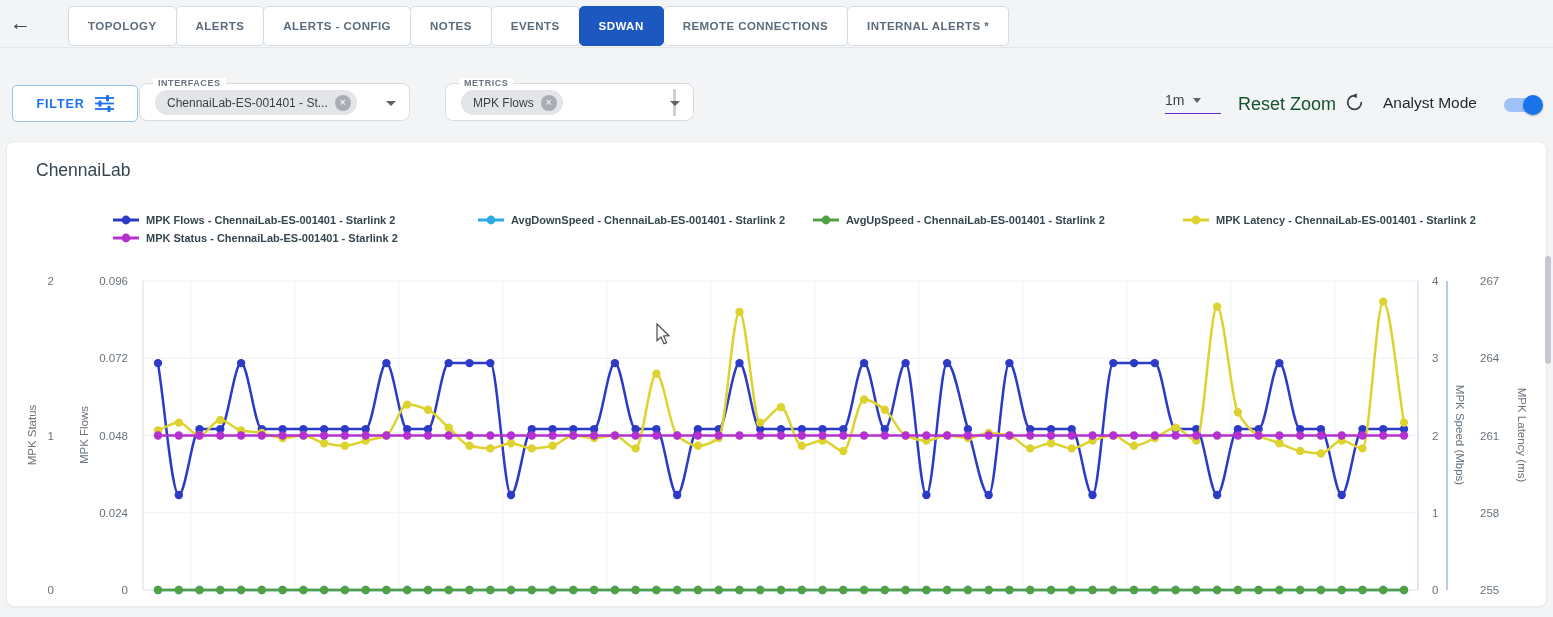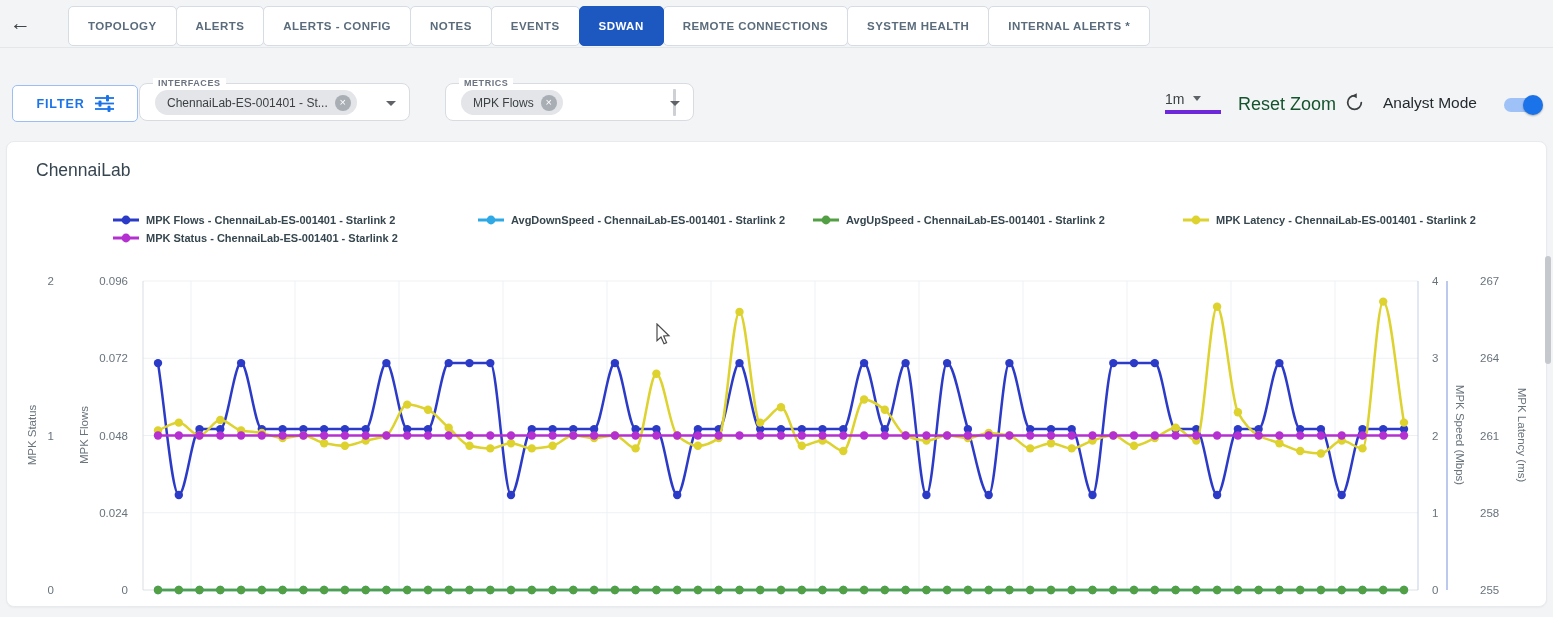--- a/index.html
+++ b/index.html
@@ -27,21 +27,21 @@
       font-weight:700;letter-spacing:.55px;color:#6b7280}
   .chip{position:absolute;left:15px;top:6px;height:25px;background:#e3e5e8;border-radius:13px;
       display:flex;align-items:center;gap:7px;padding:0 6px 0 12px;font-size:12px;color:#3c4043;cursor:pointer}
   .chip-x{width:16px;height:16px;border-radius:50%;background:#a9aeb5;color:#fff;font-size:11px;
       line-height:15px;text-align:center;cursor:pointer;flex:0 0 auto}
   .dd-arrow{position:absolute;right:13px;top:17px;width:0;height:0;border-left:5px solid transparent;
       border-right:5px solid transparent;border-top:5.5px solid #5f6368;cursor:pointer}
   .text-caret{position:absolute;left:227px;top:5px;width:3px;height:27px;background:#cdd1d5;border-radius:1px}
 
   
-  .time-select{position:absolute;left:1165px;top:87px;width:56px;height:27px;border-bottom:4px solid #6d28d9;
+  .time-select{position:absolute;left:1165px;top:87px;width:56px;height:27px;border-bottom:1px solid #6d28d9;
       display:flex;align-items:center;gap:9px;cursor:pointer;font-size:14px;color:#3c4043}
   .time-caret{width:0;height:0;border-left:4.5px solid transparent;border-right:4.5px solid transparent;
       border-top:5px solid #5f6368}
   .reset-zoom-label{position:absolute;left:1238px;top:94px;font-size:18px;color:#14532d;cursor:pointer}
   .reset-icon{position:absolute;left:1344px;top:92px;cursor:pointer}
   .analyst-label{position:absolute;left:1383px;top:94px;font-size:15.5px;color:#24292e}
   .toggle{position:absolute;left:1504px;top:98px;width:37px;height:14px;border-radius:7px;background:#9ec1f7;cursor:pointer}
   .toggle-knob{position:absolute;right:-2px;top:-3px;width:20px;height:20px;border-radius:50%;
       background:#1a73e8;box-shadow:0 1px 2px rgba(0,0,0,.3)}
 
@@ -64,21 +64,20 @@
 
 <div class="back-arrow">←</div>
 <div class="tab-bar">
     <div class="tab">TOPOLOGY</div>
     <div class="tab">ALERTS</div>
     <div class="tab">ALERTS - CONFIG</div>
     <div class="tab">NOTES</div>
     <div class="tab">EVENTS</div>
     <div class="tab active">SDWAN</div>
     <div class="tab">REMOTE CONNECTIONS</div>
-    <div class="tab">SYSTEM HEALTH</div>
     <div class="tab">INTERNAL ALERTS *</div>
   </div>
 <div class="hairline"></div>
 
 <div class="filter-btn">
   <span>FILTER</span>
   <svg width="19" height="17" viewBox="0 0 19 17">
     <g stroke="#1a73e8" stroke-width="1.8">
       <line x1="0" y1="3" x2="19" y2="3"></line>
         <line x1="0" y1="8.5" x2="19" y2="8.5"></line>

